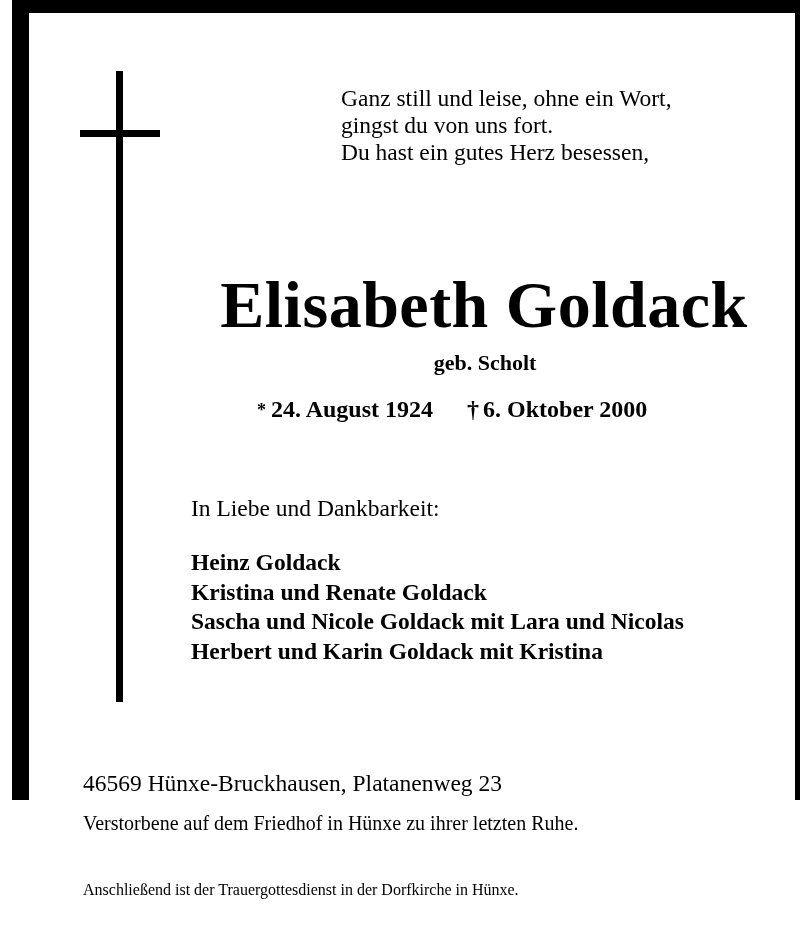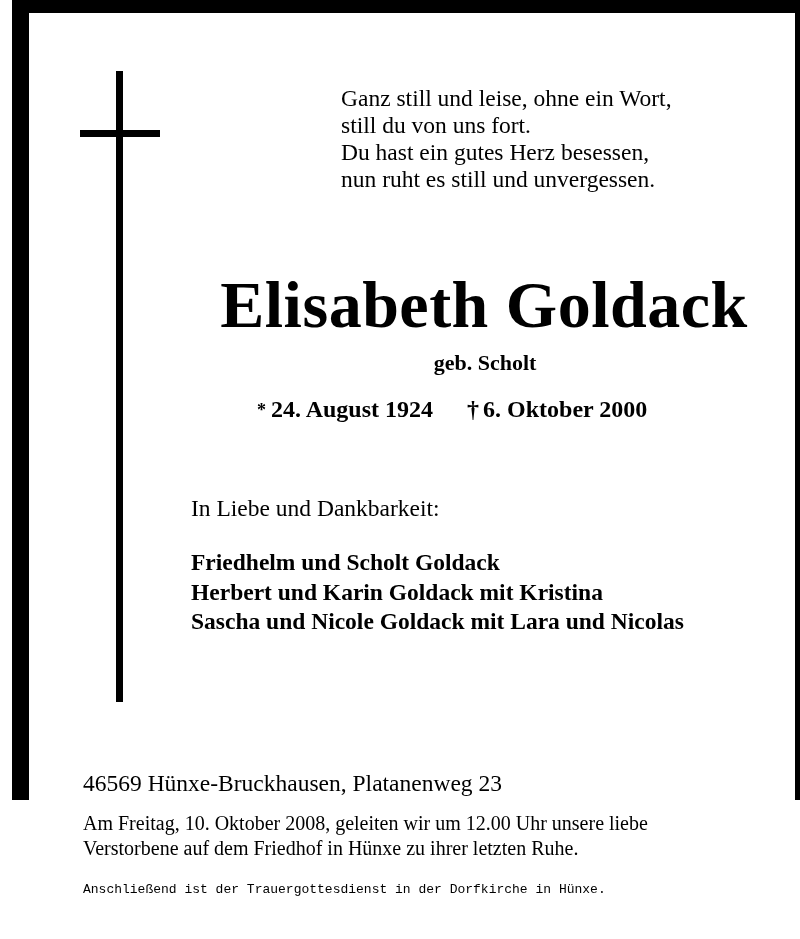--- a/index.html
+++ b/index.html
@@ -27,57 +27,56 @@
     .dates .star { font-size: 18px; position: relative; top: -1px; margin-right: 5px; }
     .dates .gap { display: inline-block; width: 34px; }
     .dates .dagger { margin-right: 4px; }
 
     .thanks { position: absolute; left: 162px; top: 480px; font-size: 23.5px; line-height: 30px; white-space: nowrap; }
     .family { position: absolute; left: 162px; top: 535px; font-size: 23.5px; font-weight: bold; line-height: 29.5px; }
     .family div { white-space: nowrap; }
 
     .address { position: absolute; left: 54px; top: 755px; font-size: 23.5px; line-height: 30px; white-space: nowrap; }
     .funeral { position: absolute; left: 54px; top: 798px; font-size: 20px; line-height: 25px; white-space: nowrap; }
-    .service { position: absolute; left: 54px; top: 864px; font-size: 13px; line-height: 25px; white-space: nowrap; font-family: Liberation Mono, monospace; }
+    .service { position: absolute; left: 54px; top: 864px; font-size: 16px; line-height: 25px; white-space: nowrap; }
   </style>
 </head>
 <body>
 
 <div class="frame">
   <div class="paper serif">
 
     <div>
       <div class="cross-v"></div>
       <div class="cross-h"></div>
     </div>
 
     <div class="poem">
       <div>Ganz still und leise, ohne ein Wort,</div>
-      <div>still du von uns fort.</div>
+      <div>gingst du von uns fort.</div>
       <div>Du hast ein gutes Herz besessen,</div>
-      <div>nun ruht es still und unvergessen.</div>
     </div>
 
     <div class="name">Elisabeth Goldack</div>
     <div class="maiden">geb. Scholt</div>
 
     <div class="dates">
       <span class="star">*</span><span>24. August 1924</span><span class="gap"></span><span class="dagger">†</span><span>6. Oktober 2000</span>
     </div>
 
     <div class="thanks">In Liebe und Dankbarkeit:</div>
 
     <div class="family">
-      <div>Friedhelm und Scholt Goldack</div>
+      <div>Heinz Goldack</div>
+      <div>Kristina und Renate Goldack</div>
+      <div>Sascha und Nicole Goldack mit Lara und Nicolas</div>
       <div>Herbert und Karin Goldack mit Kristina</div>
-      <div>Sascha und Nicole Goldack mit Lara und Nicolas</div>
     </div>
 
     <div class="address">46569 Hünxe-Bruckhausen, Platanenweg 23</div>
 
     <div class="funeral">
-      <div>Am Freitag, 10. Oktober 2008, geleiten wir um 12.00 Uhr unsere liebe</div>
       <div>Verstorbene auf dem Friedhof in Hünxe zu ihrer letzten Ruhe.</div>
     </div>
 
     <div class="service">Anschließend ist der Trauergottesdienst in der Dorfkirche in Hünxe.</div>
   </div>
 </div>
 
 </body></html>

